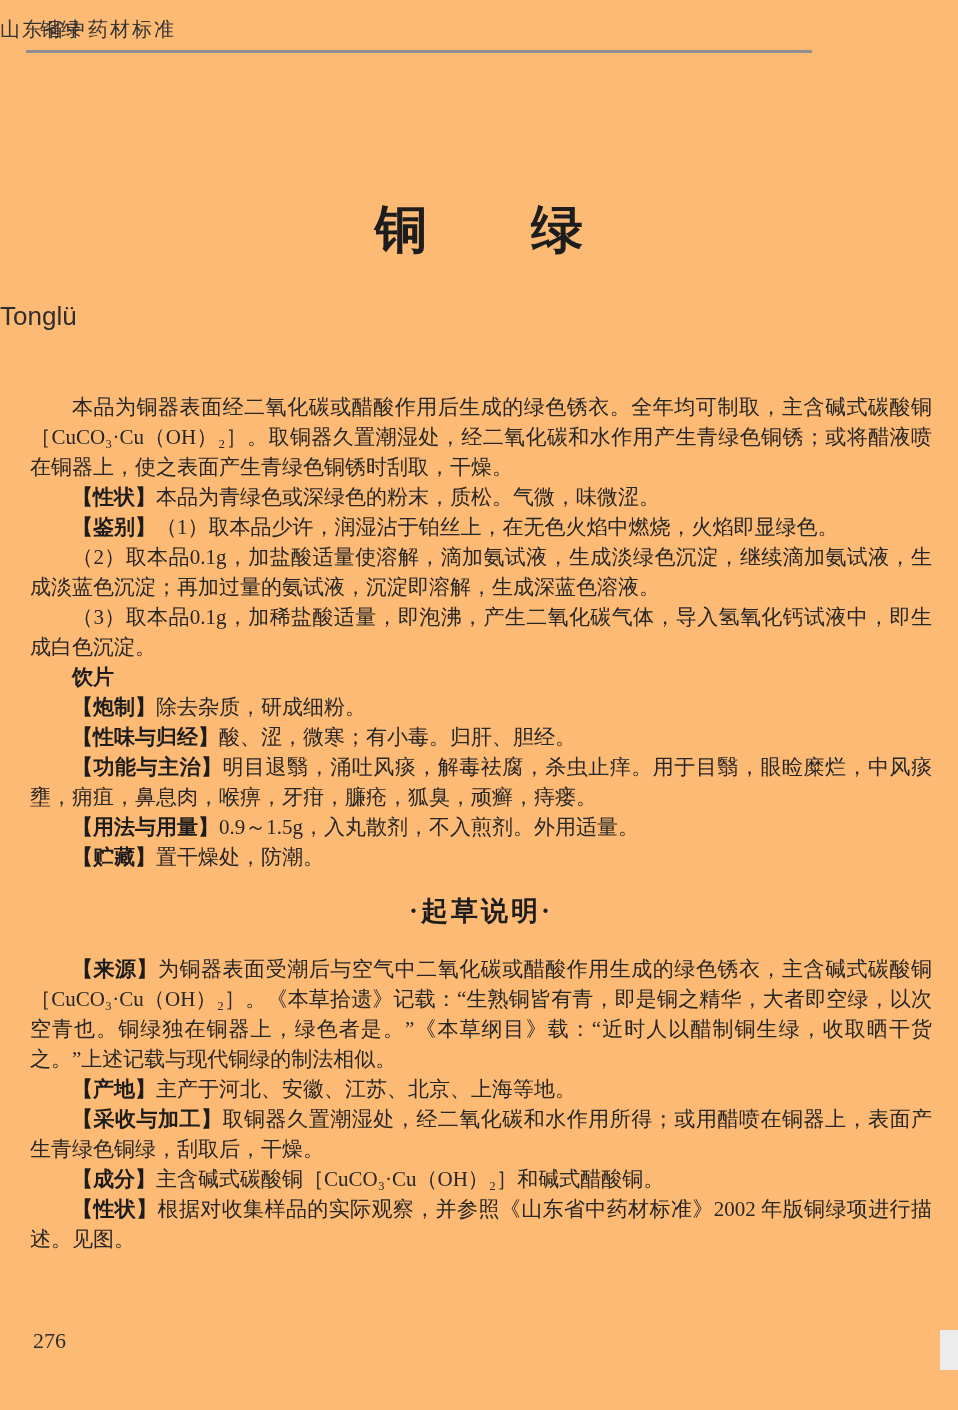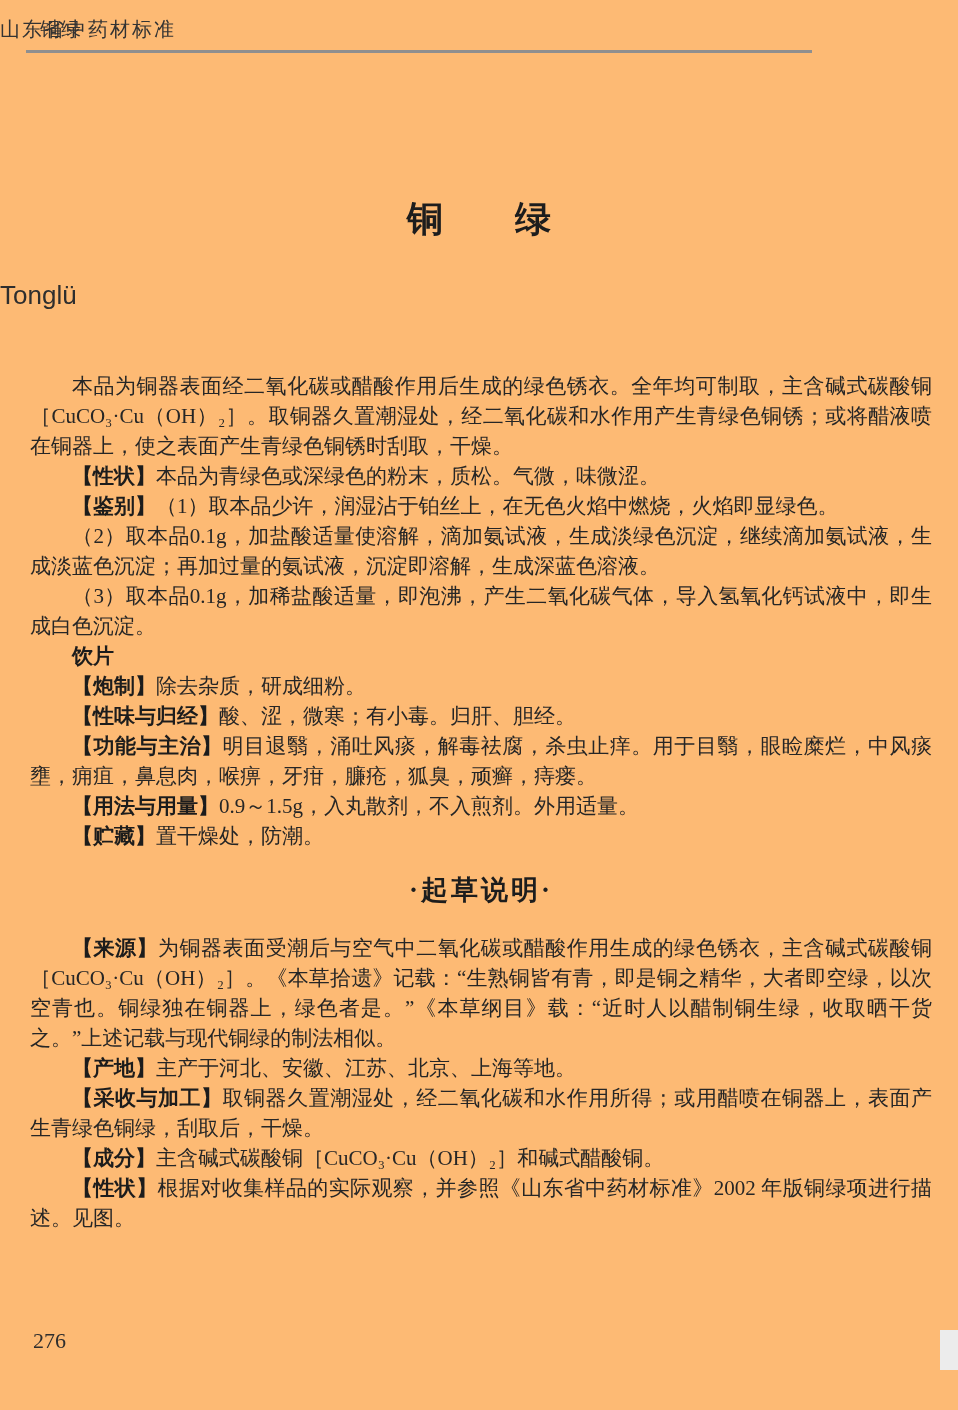--- a/index.html
+++ b/index.html
@@ -38,21 +38,21 @@
   .header-rule{
     margin:4px 0 0 26px;
     width:786px;
     height:3px;
     background:#8f8f8f;
     border:none;
   }
   .title-zh{
     margin:142px 0 0 0;
     text-align:center;
-    font-size:36px;
+    font-size:52px;
     font-weight:bold;
     color:#1d1d1d;
   }
   .title-pinyin{
     margin:36px 0 0 0;
     text-align:left;
     font-size:26px;
     font-family:"Liberation Sans","DejaVu Sans",sans-serif;
     color:#2e2e2e;
   }

